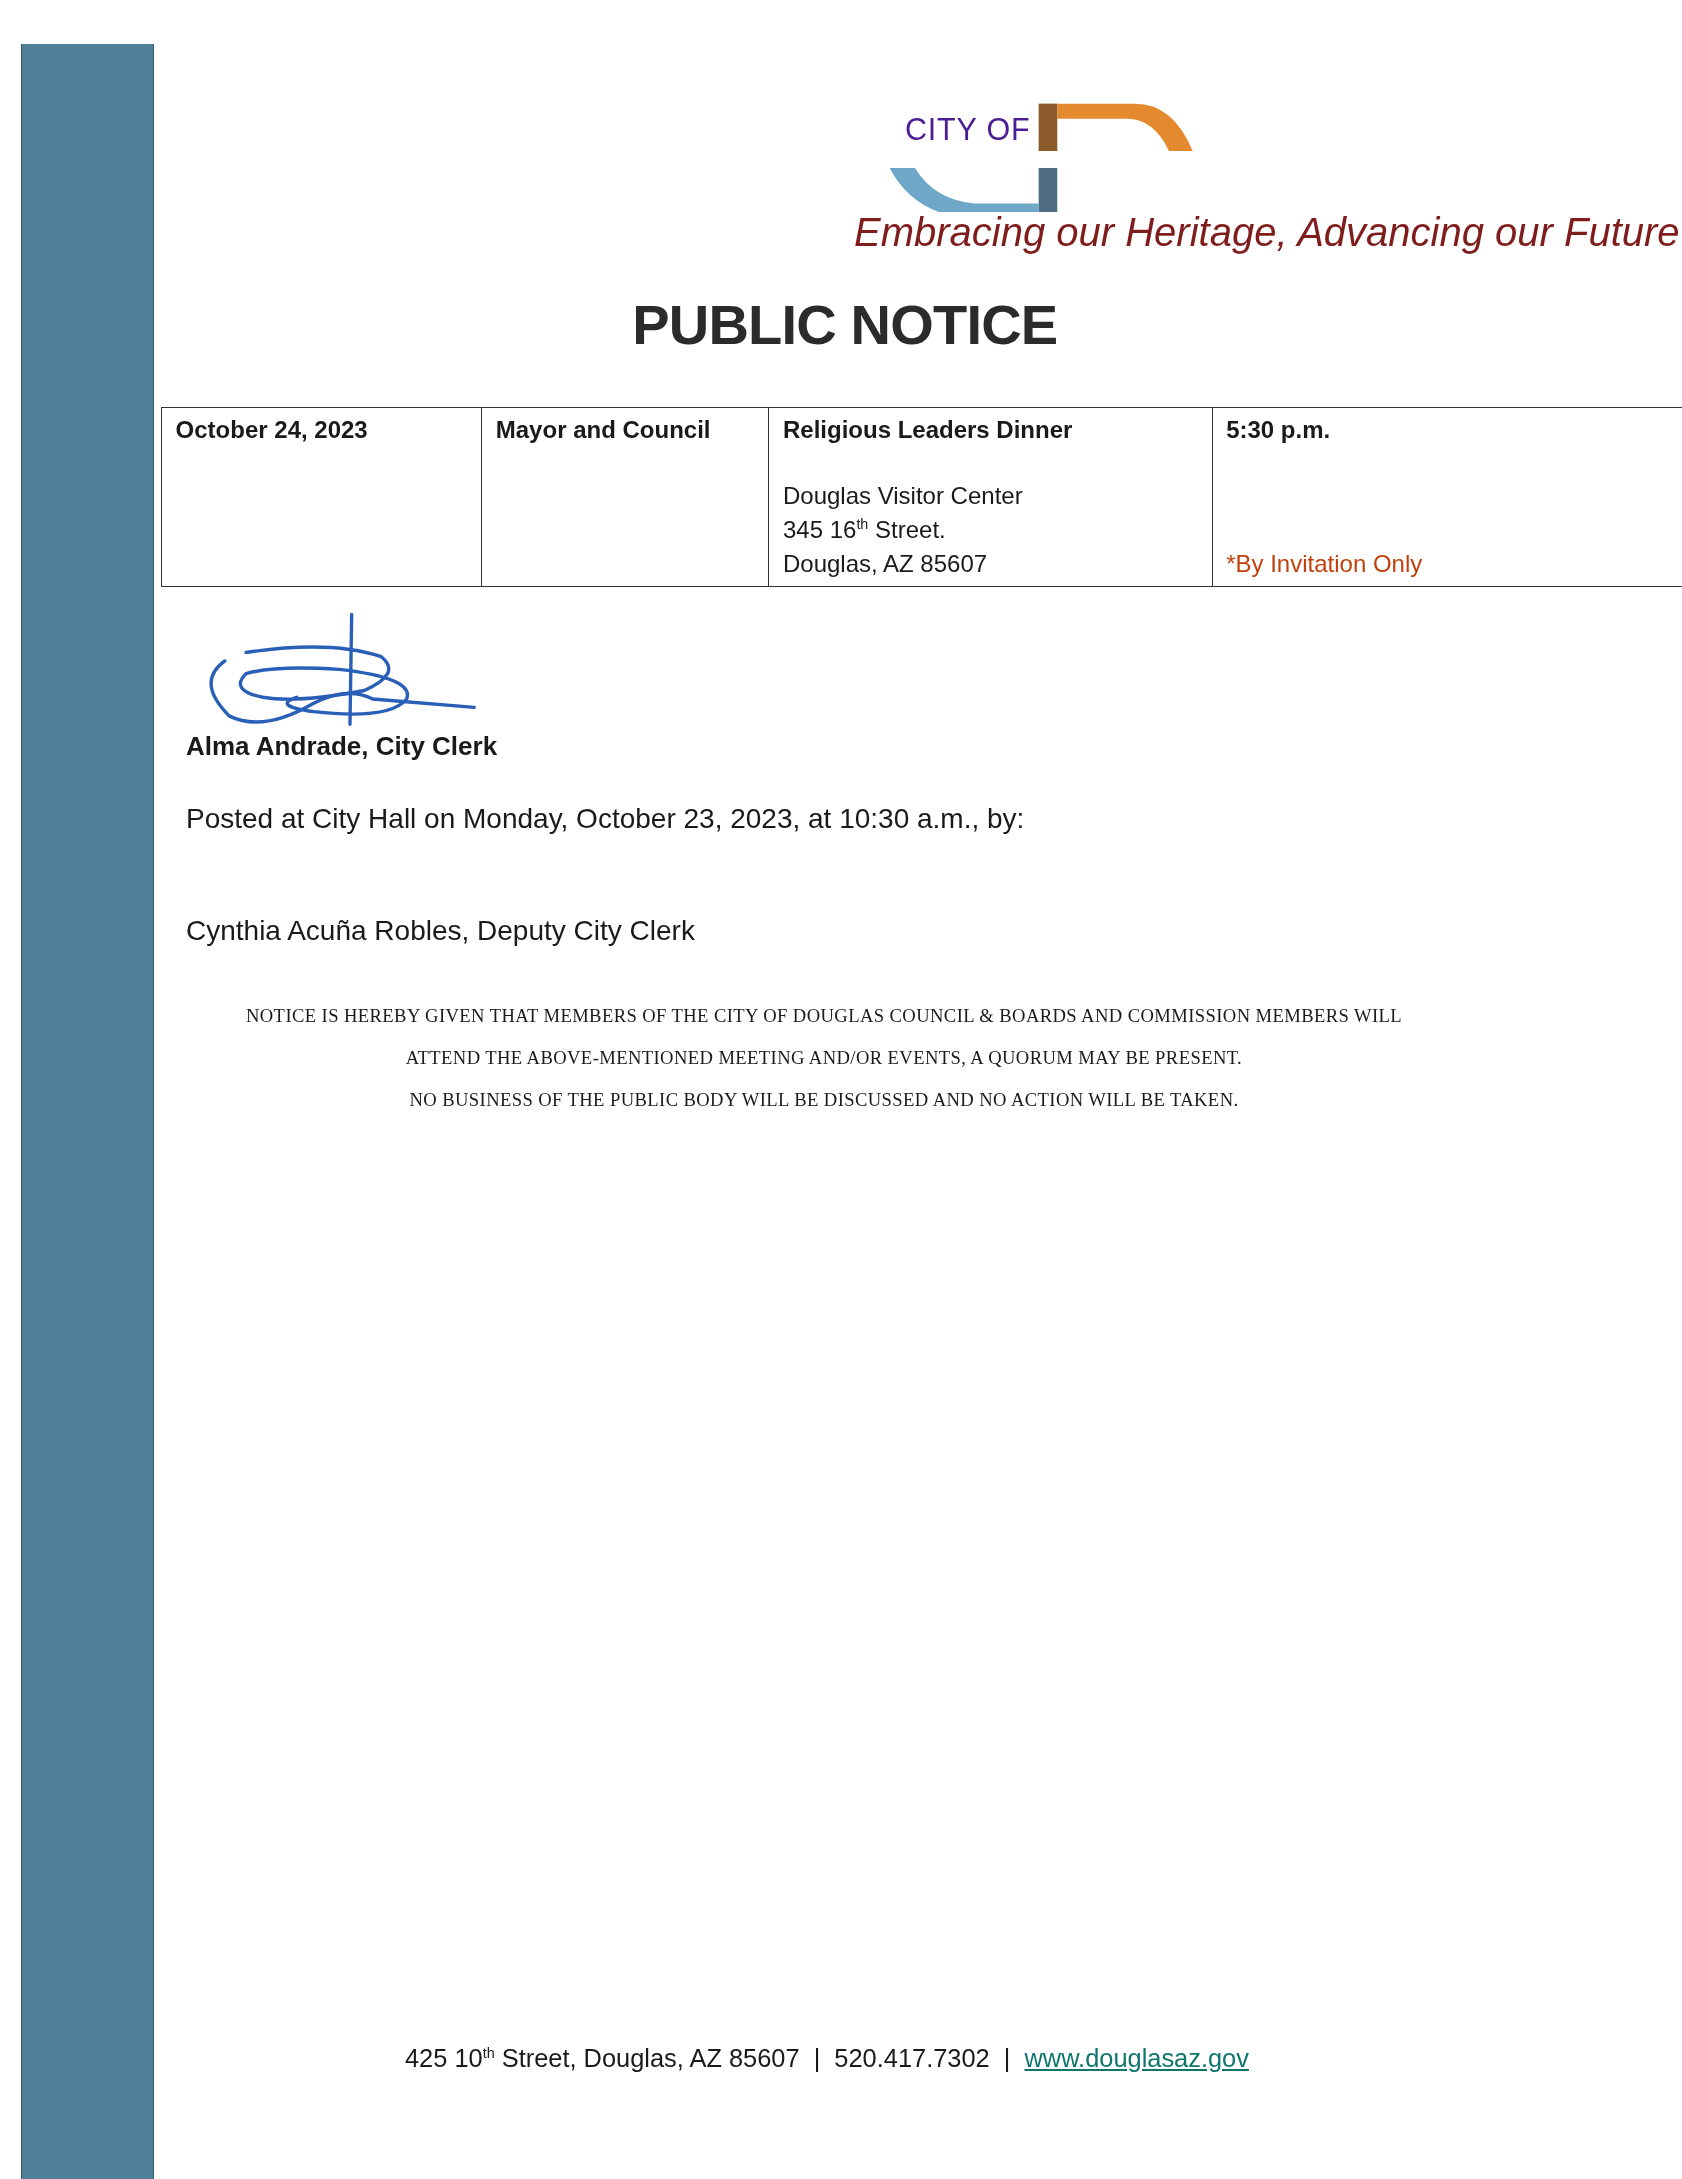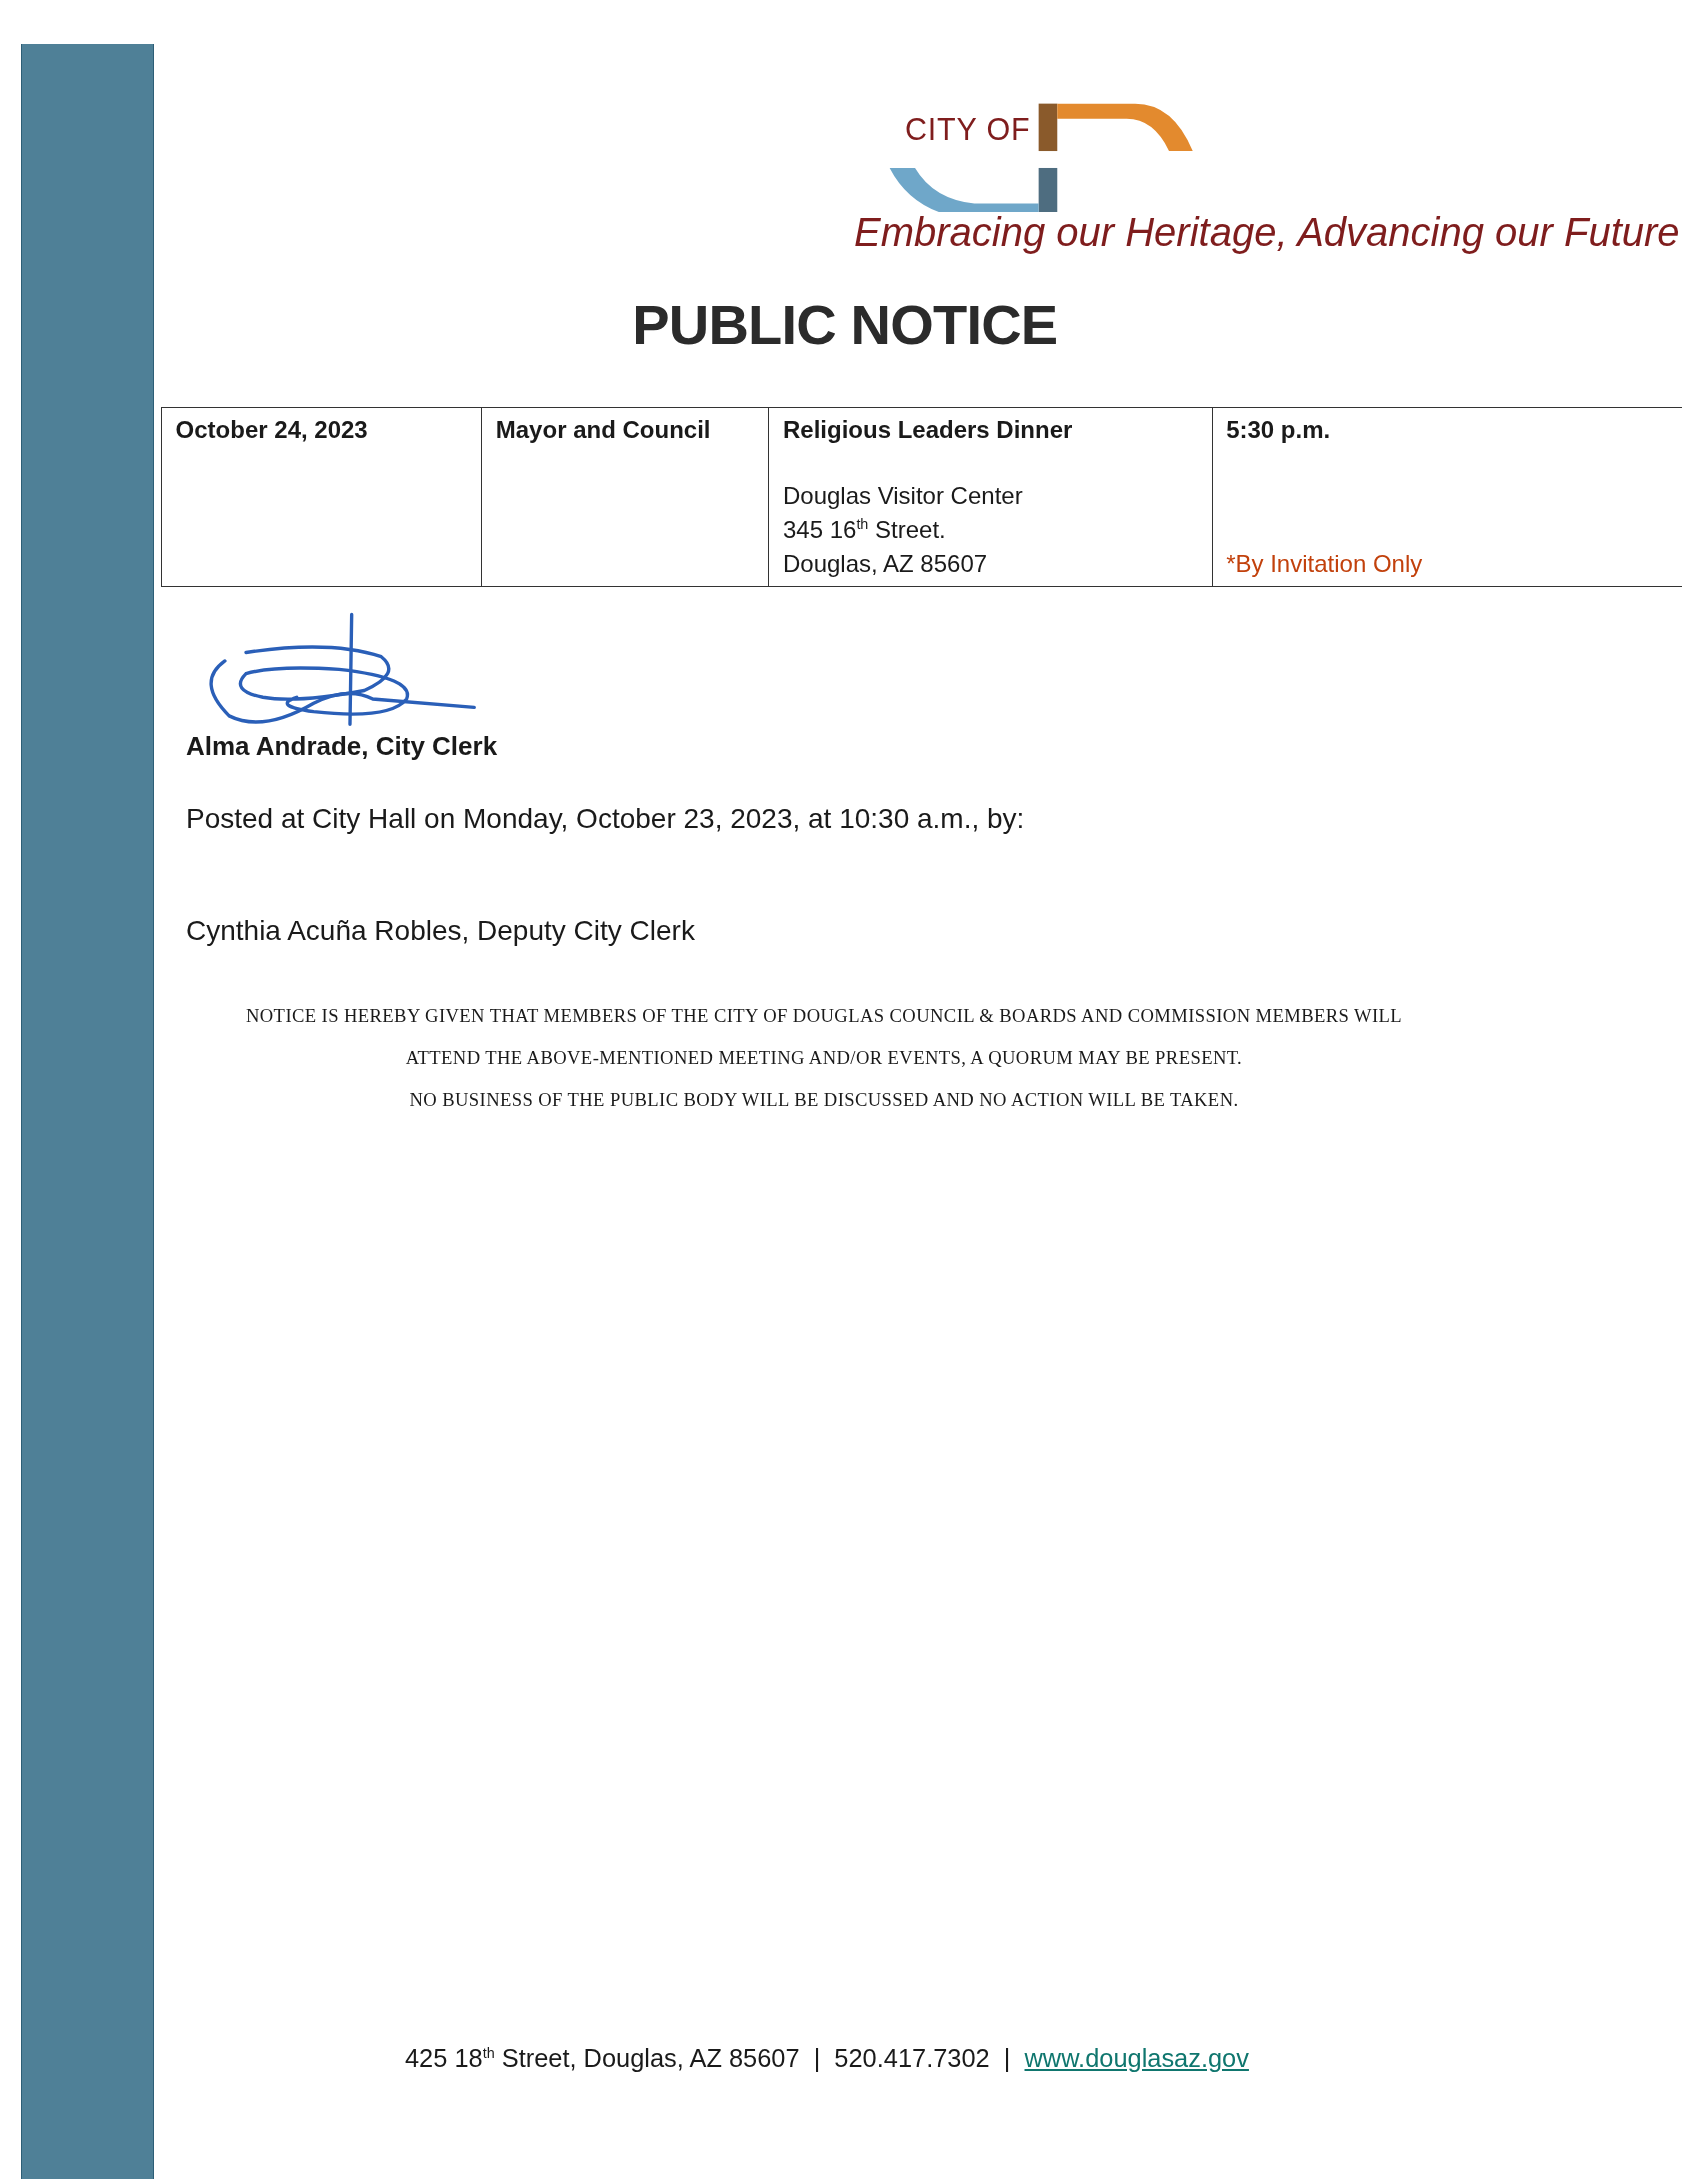--- a/index.html
+++ b/index.html
@@ -1,20 +1,20 @@
 <!DOCTYPE html>
 <html style="font-size:13.6px"><head>
 <meta charset="utf-8">
 <style>
   html, body { margin:0; padding:0; background:#ffffff; }
   body { width:1682px; height:2180px; position:relative; overflow:hidden; font-family:"Liberation Sans", sans-serif; color:#1a1a1a; }
   .side-bar { position:absolute; left:21px; top:44px; width:133px; height:2136px; background:#4f8097; border-left:1.7px solid #2d5e76; border-right:1.7px solid #2d5e76; box-sizing:border-box; }
 
   .logo { position:absolute; left:881px; top:85px; width:593px; height:127px; }
-  .logo-city { position:absolute; left:24px; top:27px; font-size:30.5px; letter-spacing:0.8px; color:#7f1d1d; font-family:"Liberation Sans", sans-serif; }
+  .logo-city { position:absolute; left:24px; top:27px; font-size:30.5px; letter-spacing:0.8px; color:#4c1d95; font-family:"Liberation Sans", sans-serif; }
   .logo-douglas { position:absolute; left:199px; top:59px; font-size:63px; color:#e38a2e; letter-spacing:2.5px; font-family:"Liberation Sans", sans-serif; }
   .logo-svg { position:absolute; left:0; top:0; }
   .tagline { position:absolute; left:854px; top:210px; font-size:40px; font-style:italic; color:#7f1d1d; font-family:"Liberation Sans", sans-serif; }
 
   .title { position:absolute; left:0; width:1682px; top:292px; text-align:center; padding-left:8px; font-size:56px; font-weight:bold; color:#2b2b2b; font-family:"Liberation Sans", sans-serif; letter-spacing:-0.8px; }
   .title span { position:relative; left:-4.2px; }
 
   table.events { position:absolute; left:161px; top:407px; width:1680px; height:174px; border-collapse:collapse; font-size:24px; }
   table.events td { border:1.7px solid #333; vertical-align:top; padding:5.1px 13.6px; line-height:34px; }
   .b { font-weight:bold; }
@@ -86,15 +86,15 @@
 <div class="clerk">Alma Andrade, City Clerk</div>
 
 <div class="posted">Posted at City Hall on Monday, October 23, 2023, at 10:30 a.m., by:</div>
 <div class="deputy">Cynthia Acuña Robles, Deputy City Clerk</div>
 
 <div class="notice n1">NOTICE IS HEREBY GIVEN THAT MEMBERS OF THE CITY OF DOUGLAS COUNCIL &amp; BOARDS AND COMMISSION MEMBERS WILL</div>
 <div class="notice n2">ATTEND THE ABOVE-MENTIONED MEETING AND/OR EVENTS, A QUORUM MAY BE PRESENT.</div>
 <div class="notice n3">NO BUSINESS OF THE PUBLIC BODY WILL BE DISCUSSED AND NO ACTION WILL BE TAKEN.</div>
 
 <div class="footer">
-  <span>425 18</span><sup>th</sup><span style="white-space:pre"> Street, Douglas, AZ 85607  |  520.417.7302  |  </span><a>www.douglasaz.gov</a>
+  <span>425 10</span><sup>th</sup><span style="white-space:pre"> Street, Douglas, AZ 85607  |  520.417.7302  |  </span><a>www.douglasaz.gov</a>
 </div>
 
 
 </body></html>

